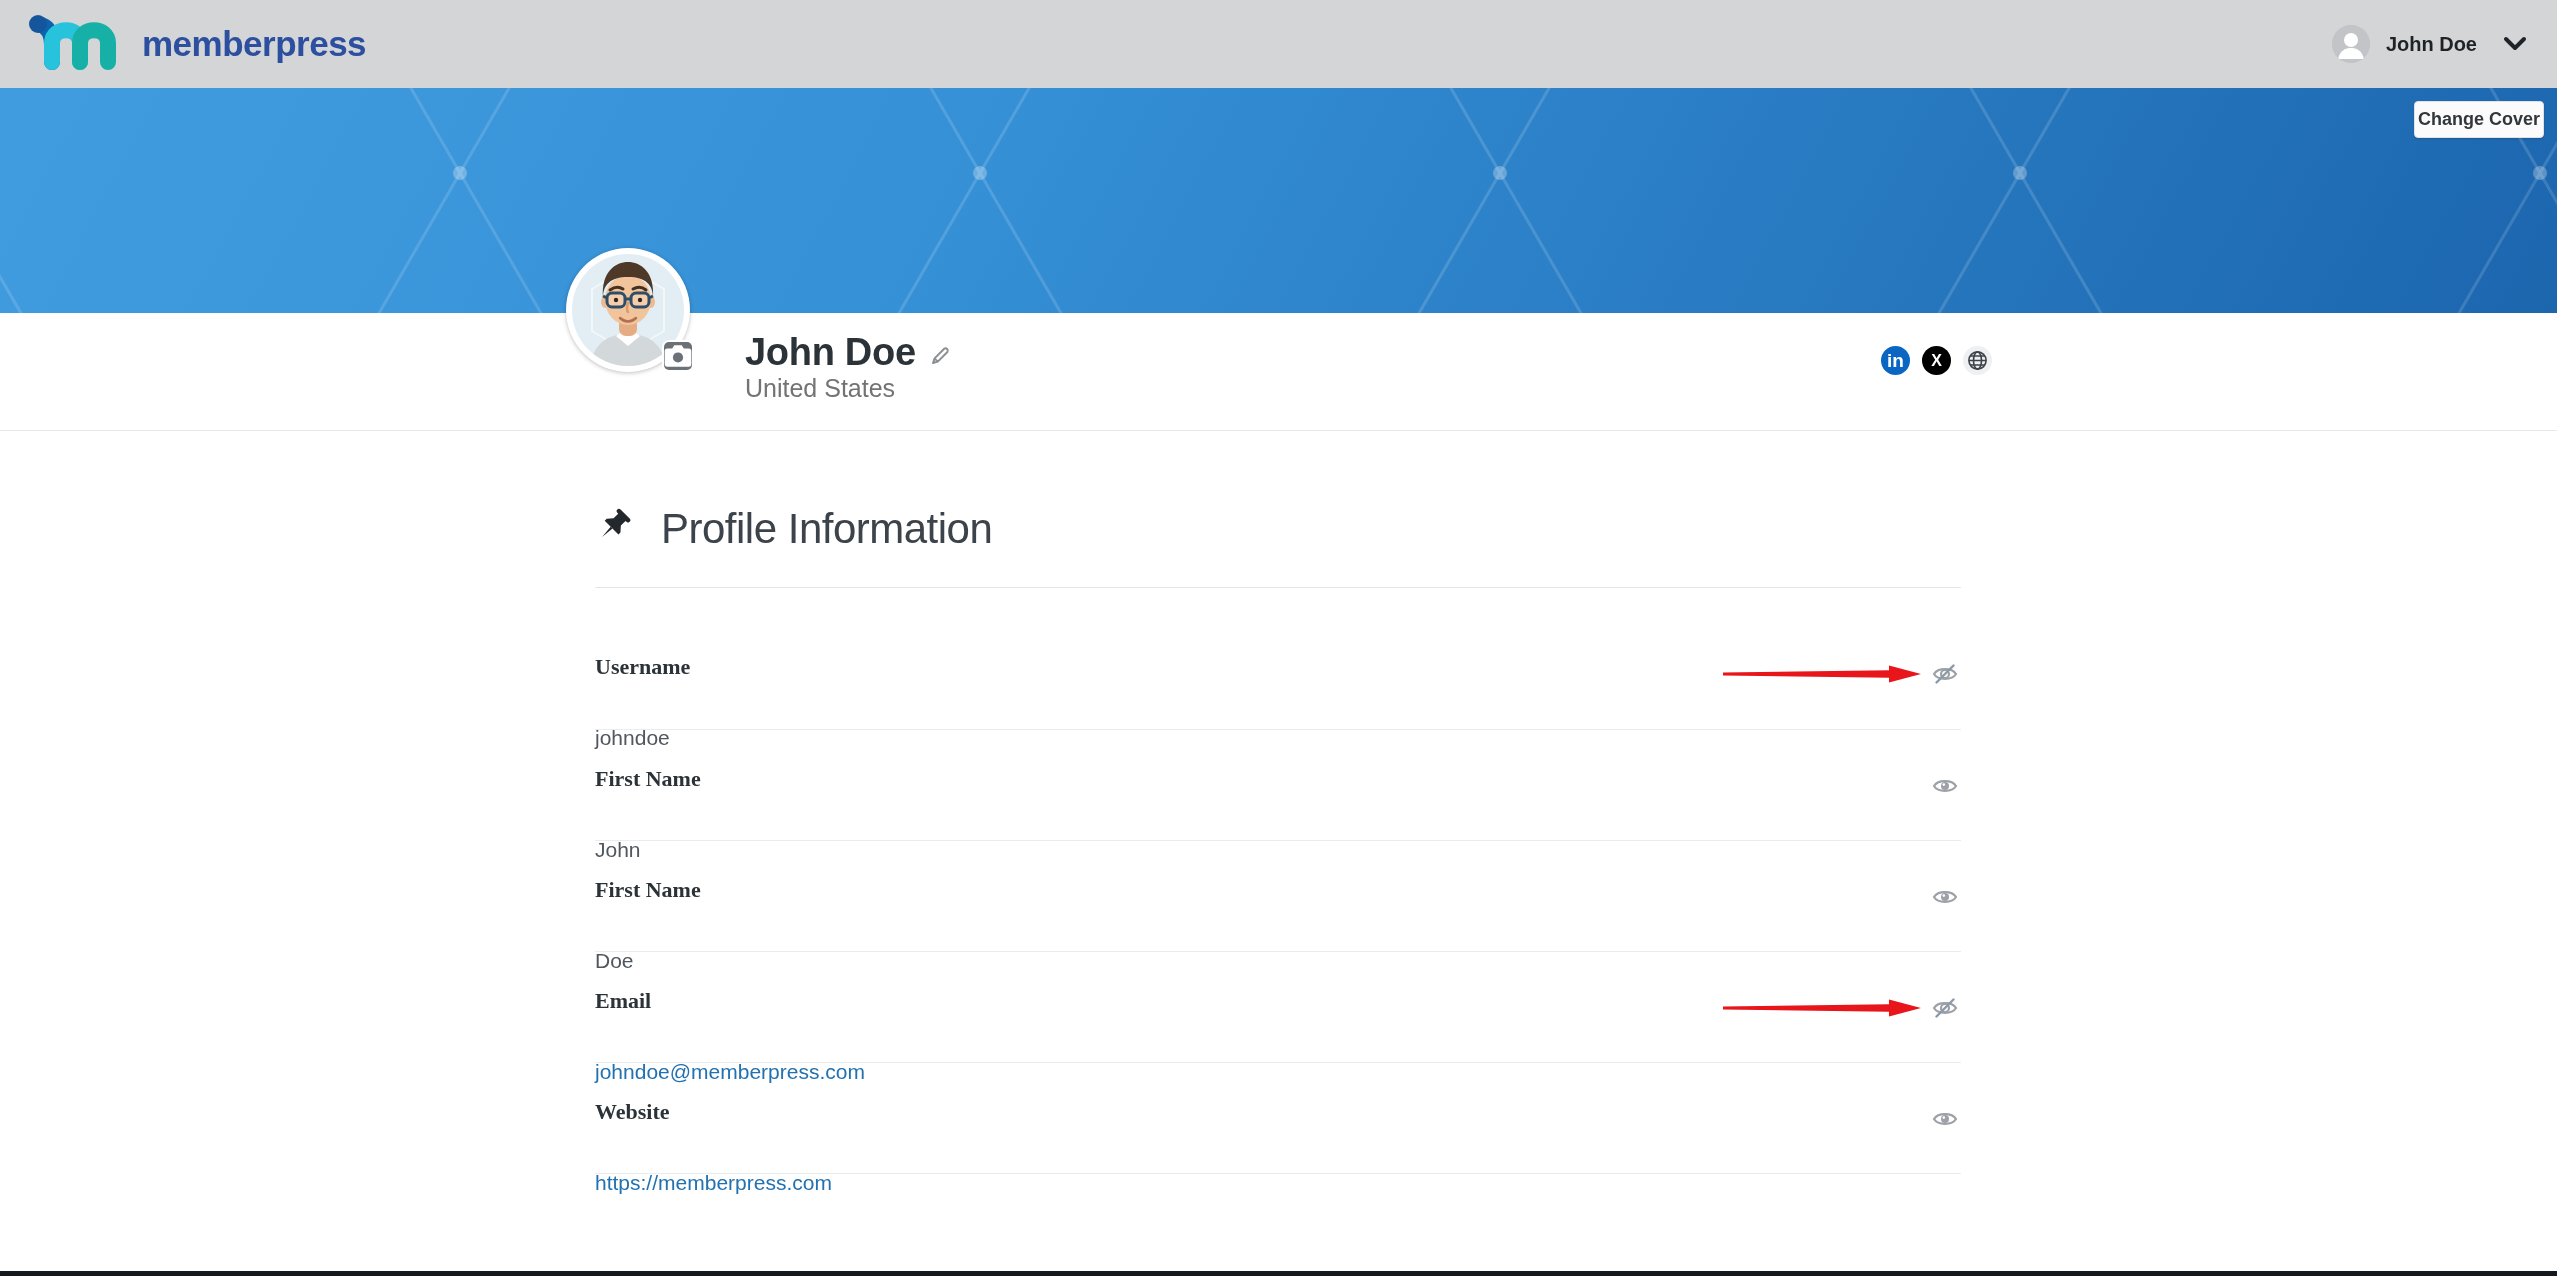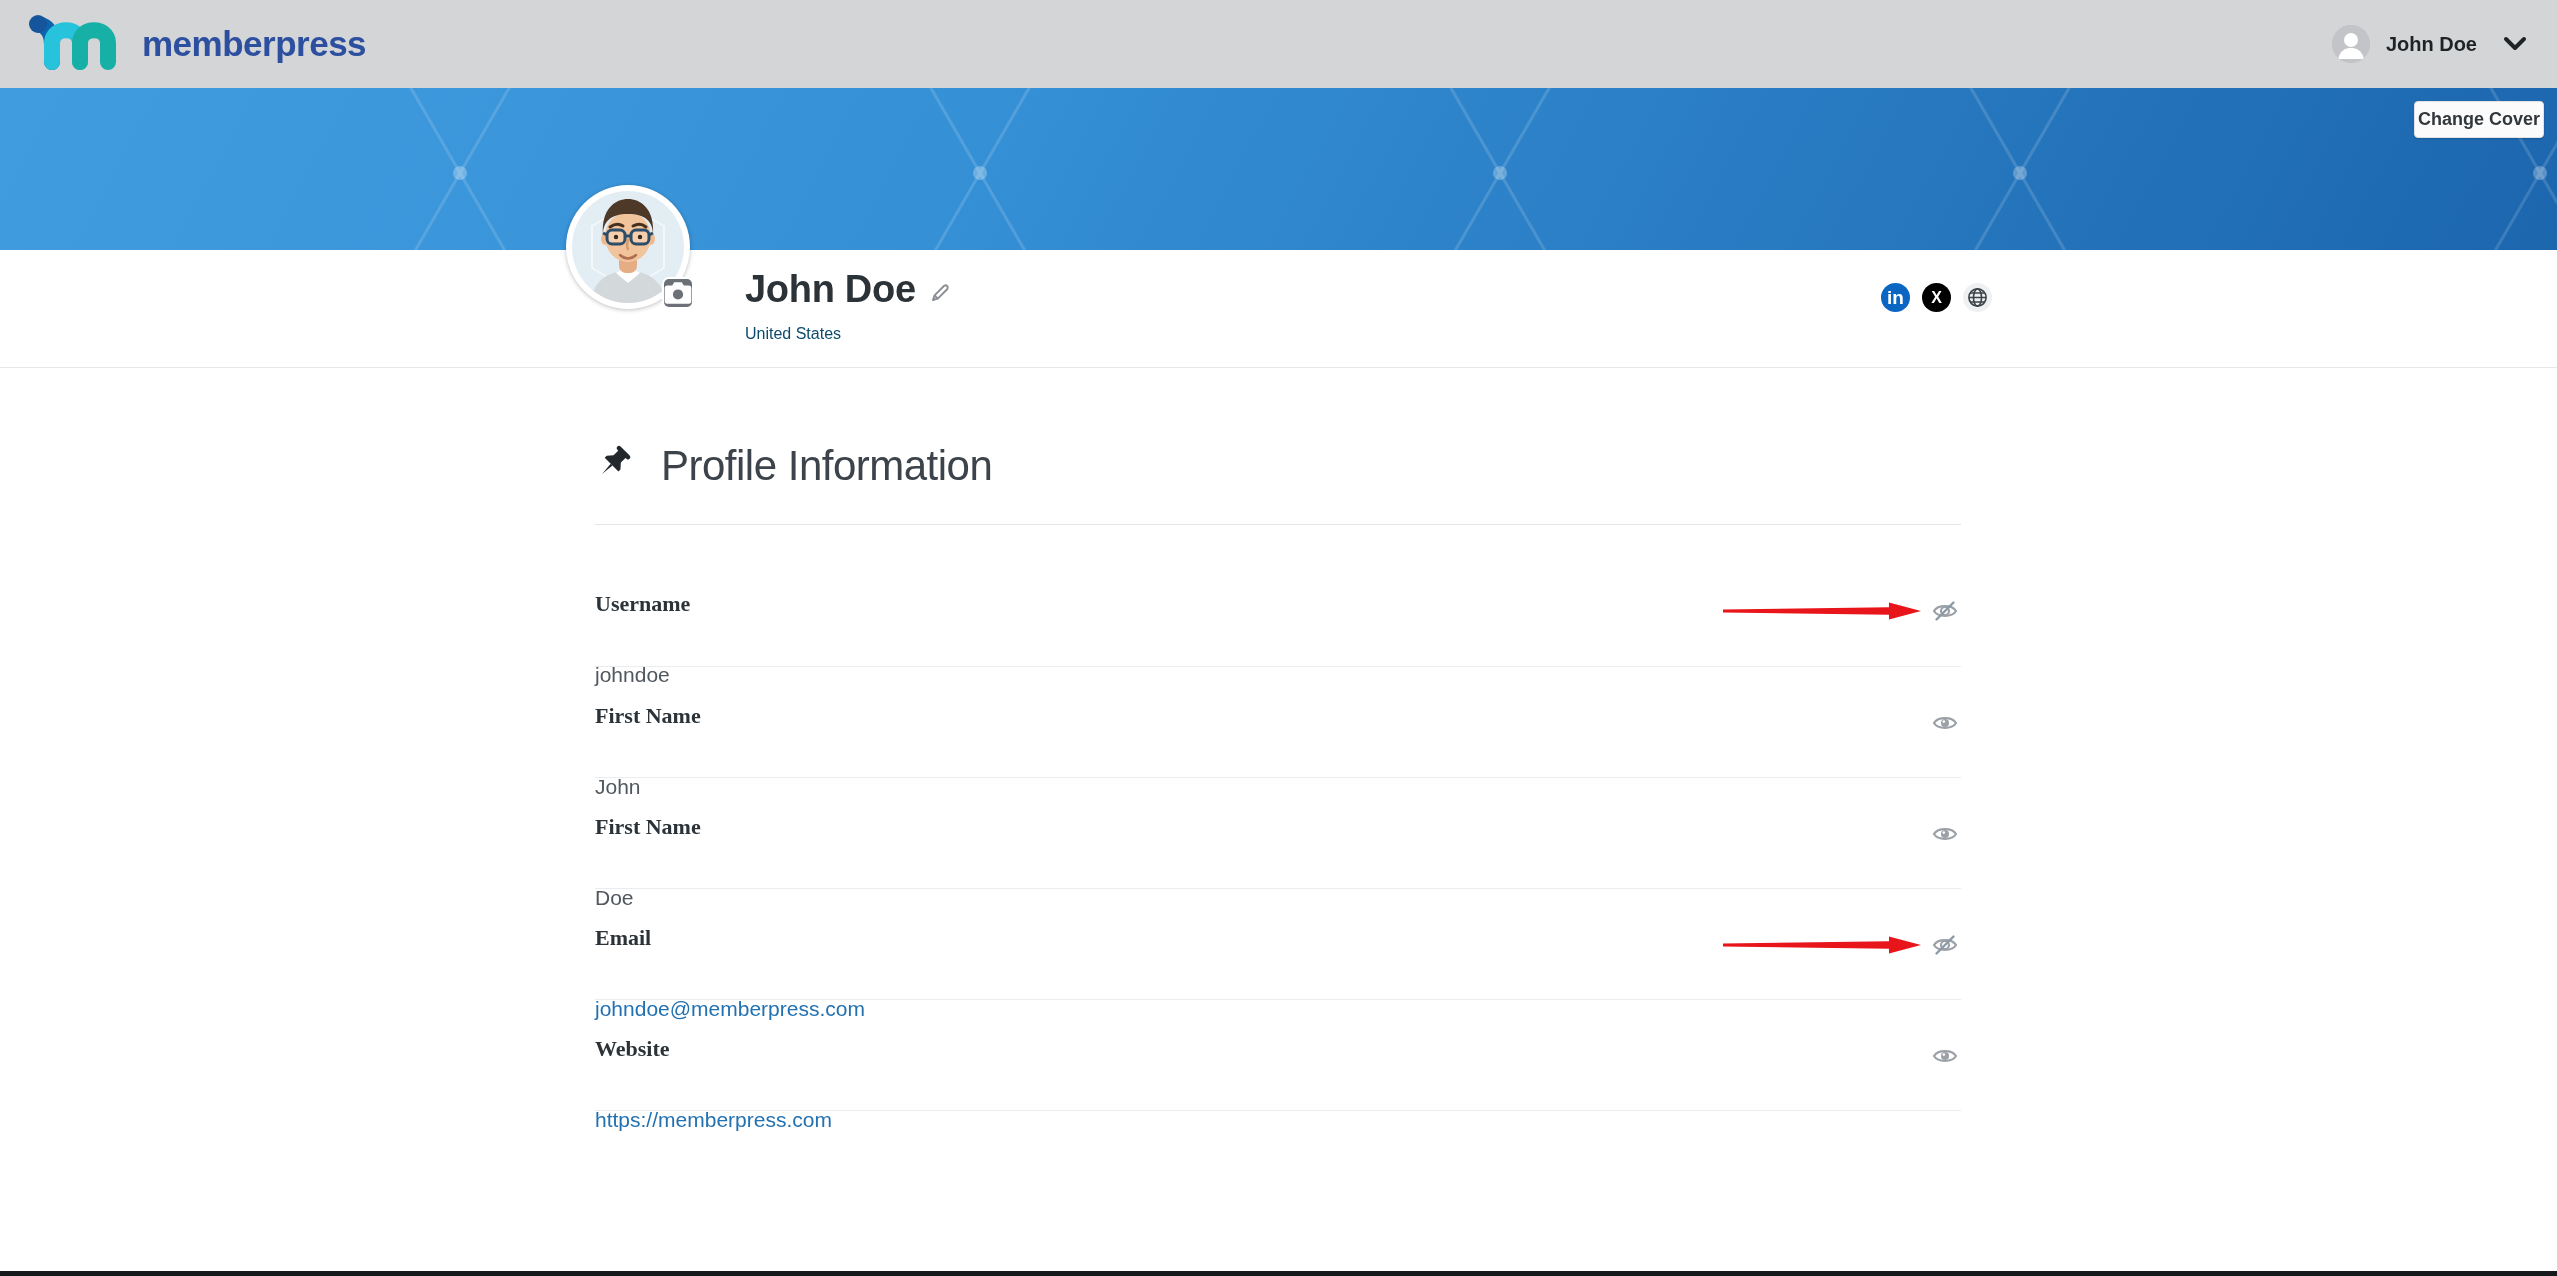--- a/index.html
+++ b/index.html
@@ -20,21 +20,21 @@
   .brand-text { font-size:35px; font-weight:600; color:#2d4fa0; letter-spacing:-0.5px; }
   .topbar-user { display:flex; align-items:center; gap:16px; cursor:pointer; }
   .topbar-avatar {
     width:38px; height:38px; border-radius:50%; background:#c3c4c7; overflow:hidden; flex:none;
   }
   .topbar-username { font-size:20px; font-weight:700; color:#1d2327; }
   .topbar-chevron { margin-left:10px; display:flex; }
 
   
   .cover {
-    position:relative; height:162px;
+    position:relative; height:225px;
     background:linear-gradient(118deg, #419cdf 0%, #3590d6 38%, #1c66ae 100%);
     overflow:hidden;
   }
   .cover-pattern { position:absolute; inset:0; width:100%; height:100%; }
   .change-cover-btn {
     position:absolute; top:13px; right:13px; width:130px; height:37px;
     background:#fbfbfb; border:1px solid #e2e2e4; border-radius:4px;
     font-family:"Liberation Sans", sans-serif; font-size:18px; font-weight:700; color:#32373c;
     box-shadow:0 1px 2px rgba(0,0,0,.15); cursor:pointer;
   }
@@ -51,21 +51,21 @@
   .profile-avatar-wrap svg { display:block; width:112px; height:112px; }
   .avatar-camera-badge {
     position:absolute; right:-2px; bottom:2px; width:28px; height:28px;
     background:#6c7177; border-radius:5px; display:flex; align-items:center; justify-content:center;
     box-shadow:0 0 0 2px #fff; cursor:pointer;
   }
   .name-block { position:absolute; left:745px; top:18px; }
   .display-name-row { display:flex; align-items:center; gap:14px; }
   .display-name { font-size:38px; font-weight:700; color:#2c3338; letter-spacing:-0.3px; }
   .edit-name-btn { display:flex; cursor:pointer; margin-top:6px; }
-  .location { margin-top:14px; font-size:16px; color:#0c4a6e; }
+  .location { font-size:25px; color:#737373; }
 
   .social-row { position:absolute; left:1881px; top:33px; display:flex; gap:12px; }
   .social-btn {
     width:29px; height:29px; border-radius:50%; display:flex; align-items:center; justify-content:center;
     cursor:pointer; flex:none;
   }
   .social-linkedin { background:#0a66c2; }
   .social-x { background:#000; }
   .social-globe { background:#eef0f1; }
   .social-linkedin .txt { color:#fff; font-size:19px; font-weight:700; line-height:1; }

